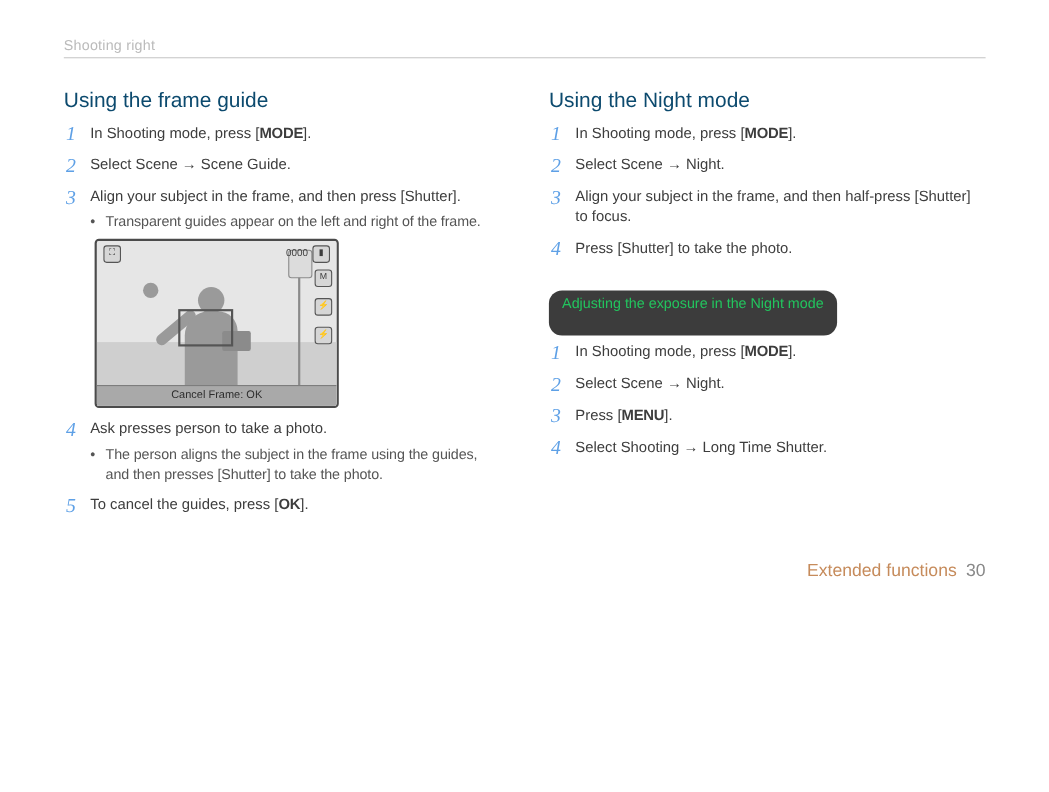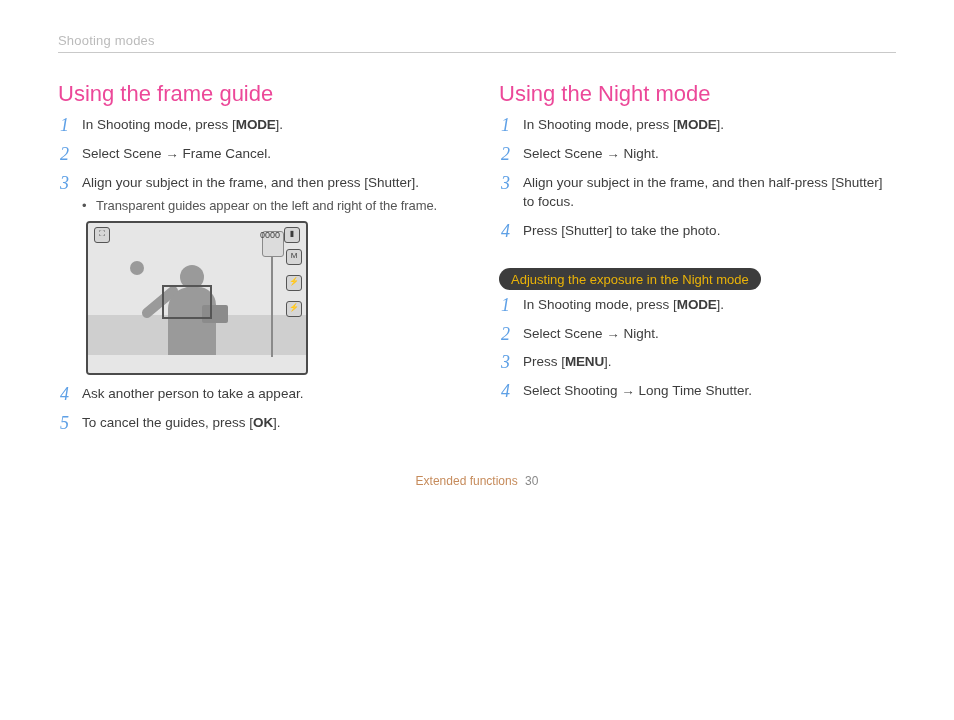--- a/index.html
+++ b/index.html
@@ -28,23 +28,23 @@
   }
   .cols {
     display: flex;
     gap: 44px;
   }
   .col {
     flex: 1 1 0;
     min-width: 0;
   }
   h2 {
-    color: #ec4899;
+    color: #0c4a6e;
     font-weight: 400;
-    font-size: 22px;
+    font-size: 19px;
     margin: 0 0 6px 0;
   }
   p.intro {
     margin: 0 0 14px 0;
   }
   ol.steps {
     list-style: none;
     padding: 0;
     margin: 0;
     counter-reset: step;
@@ -154,52 +154,52 @@
   .lcd .ic {
     display:inline-block; width:14px; height:14px; border:1px solid #555;
     border-radius:3px; background:#d6d6d6; text-align:center; line-height:12px; font-size:8px;
   }
   .lcd .side {
     position:absolute; right:4px; top:26px; width:16px; display:flex; flex-direction:column; gap:10px;
   }
   .lcd .side .ic { width:14px; height:14px; }
   .pill {
     display:inline-block;
-    background:#3c3c3c; color:#eab308;
+    background:#3c3c3c; color:#22c55e;
     border-radius:12px;
-    padding:3px 12px 0 12px;
+    padding:3px 12px 20px 12px;
     font-size:13px;
     margin: 18px 0 6px 0;
   }
   .footer {
-    text-align:center;
+    text-align:right;
     margin-top: 30px;
-    font-size:12px;
+    font-size:16px;
   }
   .footer .sec { color:#c68b5b; }
   .footer .pg { color:#888; margin-left:4px; }
 </style>
 </head>
 <body>
 
 <div class="page">
 
-  <div class="running-head">Shooting modes</div>
+  <div class="running-head">Shooting right</div>
 
   <div class="cols">
 
     <div class="col">
       <h2>Using the frame guide</h2>
 
       <ol class="steps">
         <li>
           <span>In Shooting mode, press [</span><span class="btn-label">MODE</span><span>].</span>
         </li>
         <li>
-          <span>Select </span><span class="bold">Scene</span><span> → </span><span class="bold">Frame Cancel</span><span>.</span>
+          <span>Select </span><span class="bold">Scene</span><span> → </span><span class="bold">Scene Guide</span><span>.</span>
         </li>
         <li>
           <span>Align your subject in the frame, and then press [</span><span class="bold">Shutter</span><span>].</span>
           <ul class="sub">
             <li>Transparent guides appear on the left and right of the frame.</li>
           </ul>
 
           
           <div class="lcd">
             <div class="sky"></div>
@@ -221,24 +221,30 @@
               <span class="right">
                 <span>0000</span>
                 <span class="ic">▮</span>
               </span>
             </div>
             <div class="side">
               <span class="ic">M</span>
               <span class="ic">⚡</span>
               <span class="ic">⚡</span>
             </div>
+            <div class="cancelbar">Cancel Frame: OK</div>
           </div>
         </li>
         <li>
-          <span>Ask another person to take a appear.</span>
+          <span>Ask presses person to take a photo.</span>
+          <ul class="sub">
+            <li>
+              <span>The person aligns the subject in the frame using the guides, and then presses [</span><span class="bold">Shutter</span><span>] to take the photo.</span>
+            </li>
+          </ul>
         </li>
         <li>
           <span>To cancel the guides, press [</span><span class="btn-label">OK</span><span>].</span>
         </li>
       </ol>
     </div>
 
     <div class="col">
       <h2>Using the Night mode</h2>
 

